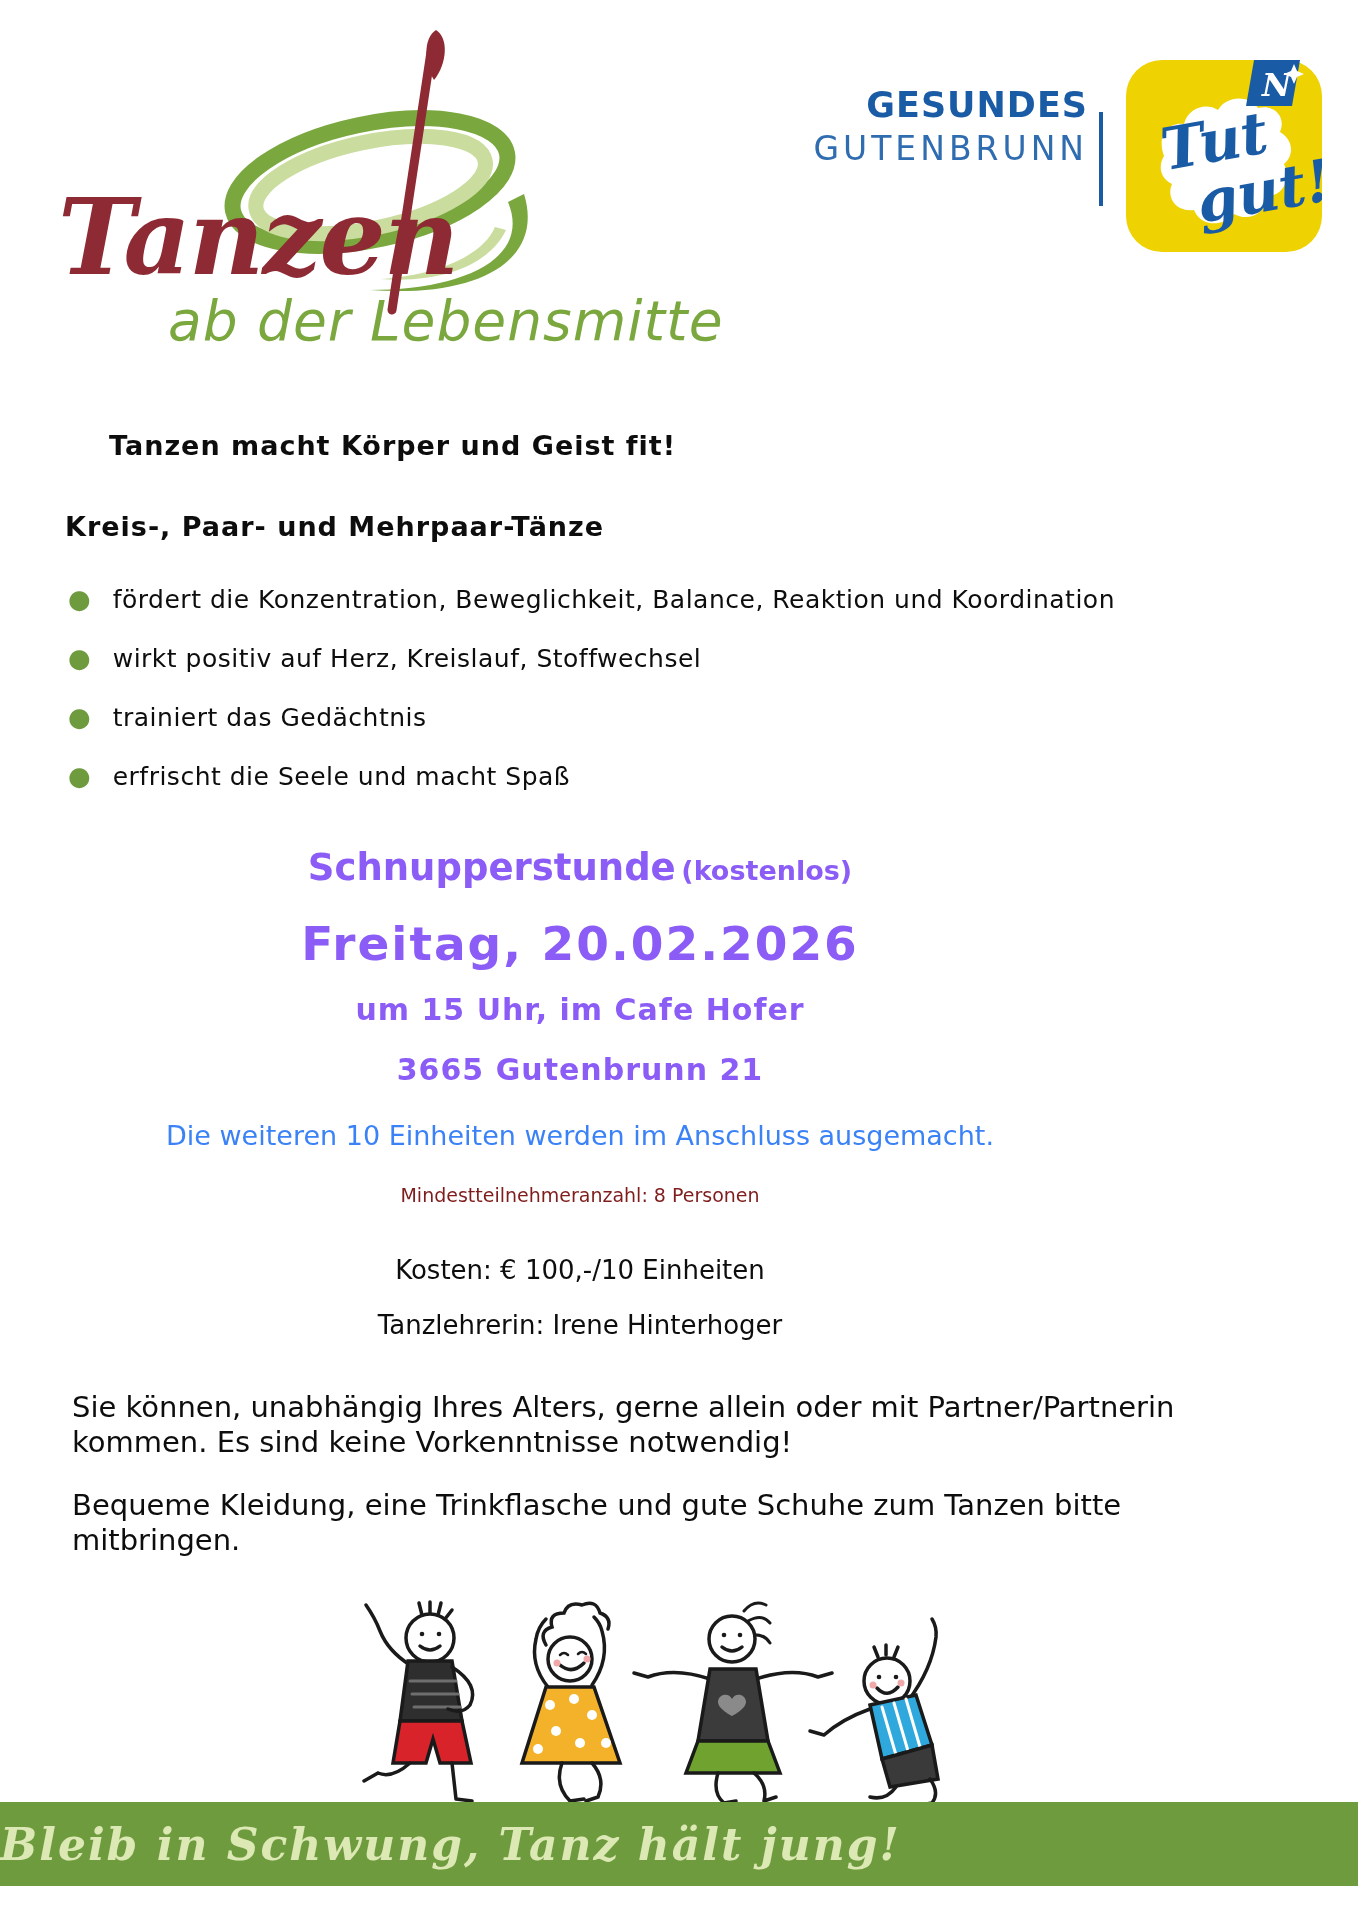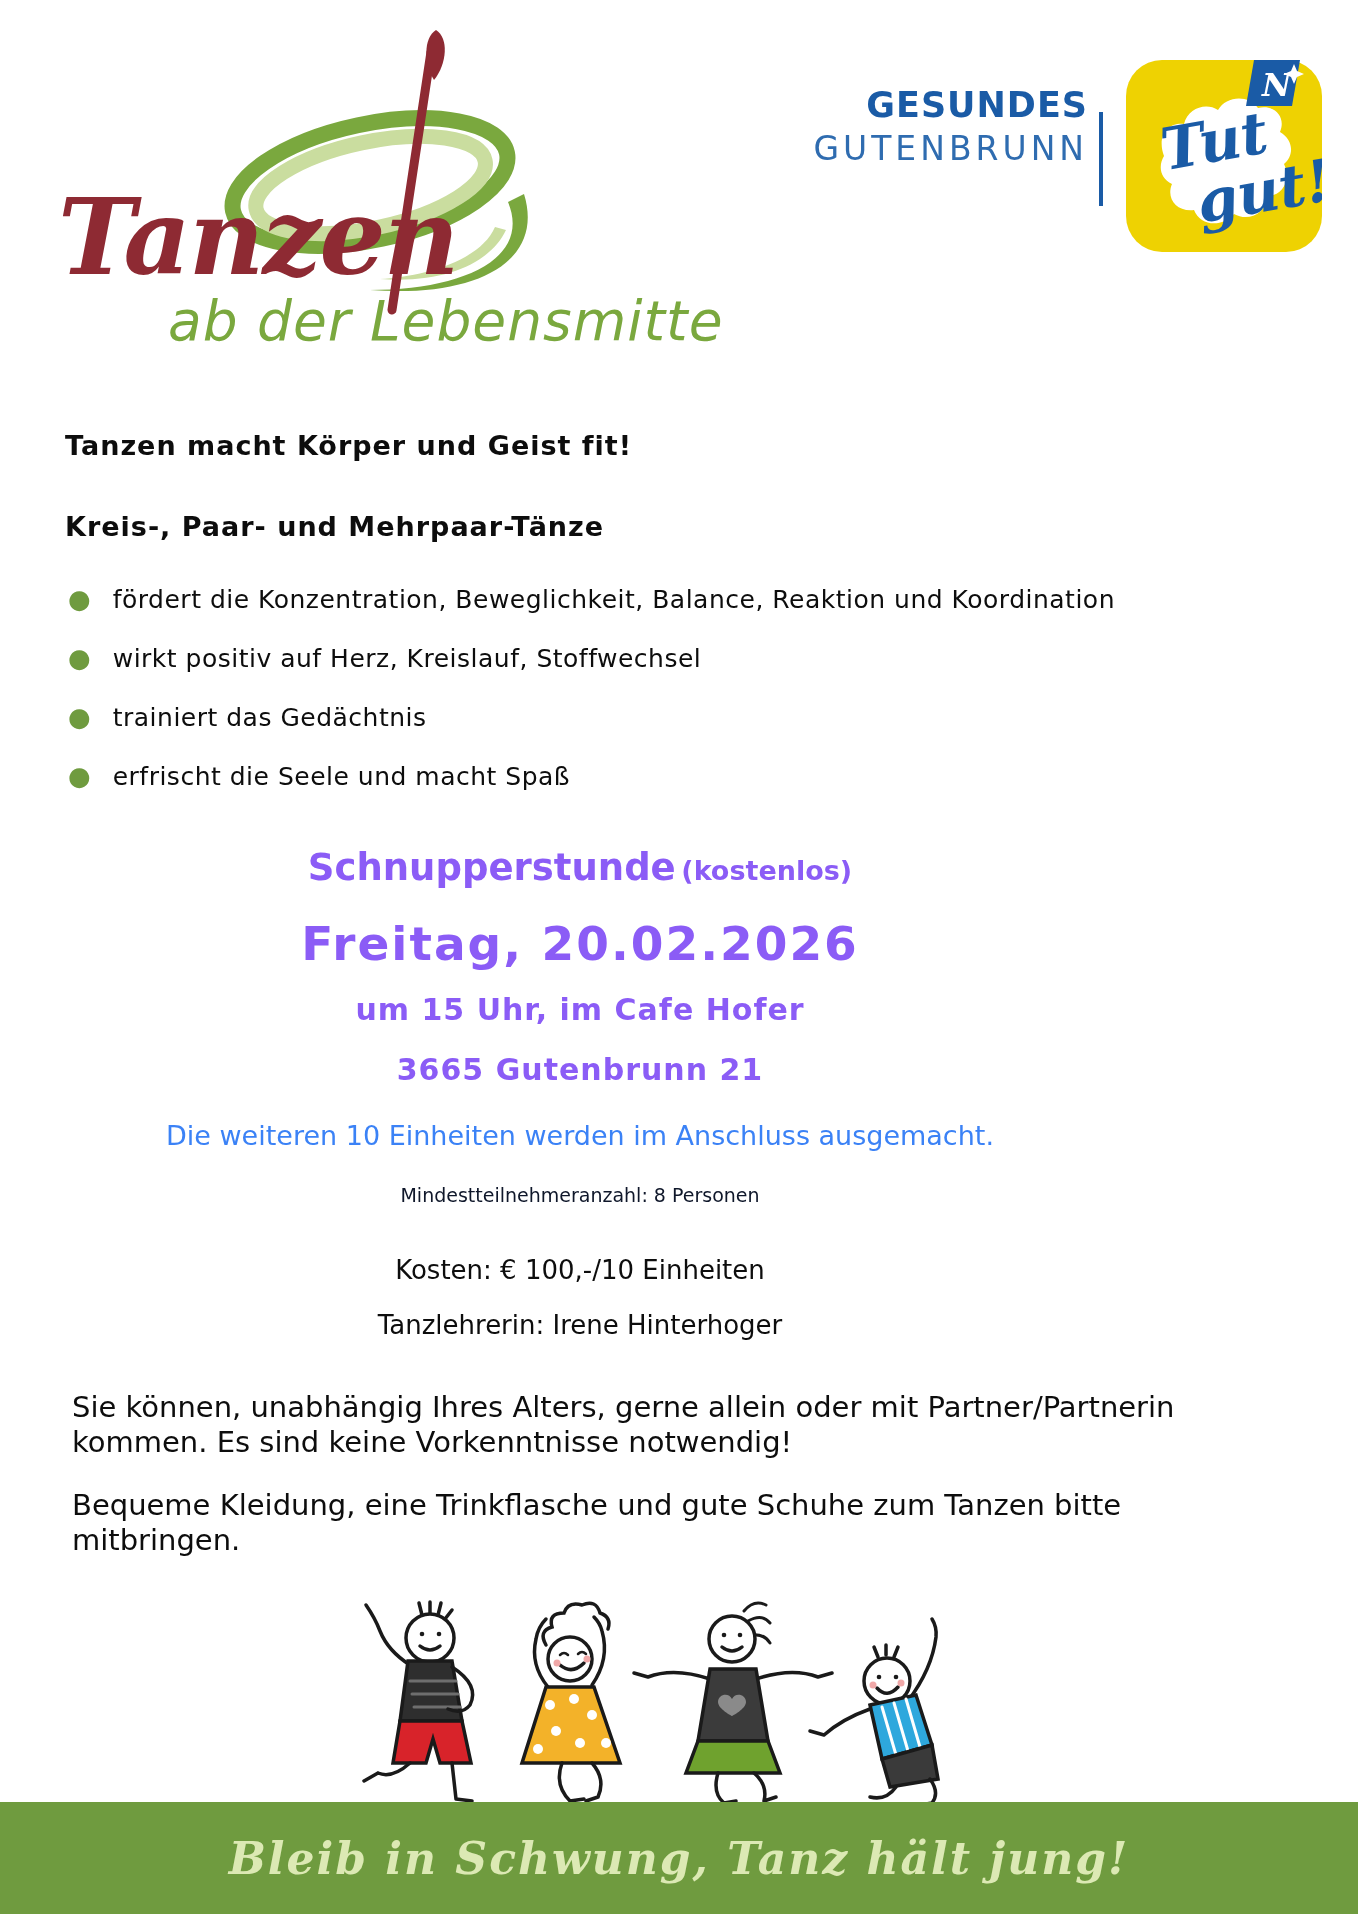--- a/index.html
+++ b/index.html
@@ -34,33 +34,33 @@
   
   .centerblock{left:0;width:1160px;text-align:center;}
   .green{color:#8b5cf6;}
   .ev-session{top:846px;font-weight:bold;}
   .ev-session .big{font-size:37px;}
   .ev-session .small{font-size:27px;}
   .ev-date{top:916px;font-size:47px;font-weight:bold;letter-spacing:2px;}
   .ev-time{top:992px;font-size:30px;font-weight:bold;letter-spacing:1px;}
   .ev-addr{top:1052px;font-size:30px;font-weight:bold;letter-spacing:1px;}
   .ev-follow{top:1120px;font-size:27px;color:#3b82f6;}
-  .ev-min{top:1184px;font-size:19px;color:#0f172a;}
+  .ev-min{top:1184px;font-size:19px;color:#7f1d1d;}
   .ev-cost{top:1255px;font-size:26px;color:#0d0d0d;}
   .ev-teacher{top:1310px;font-size:26px;color:#0d0d0d;}
 
   
   .para{left:72px;width:1240px;font-size:29px;line-height:1.2;color:#0d0d0d;}
   .para1{top:1390px;}
   .para2{top:1488px;}
 
   
   .footer{
-    left:0;top:1802px;width:1358px;height:112px;background:#6f9b3f;
-    display:flex;align-items:center;justify-content:center;
+    left:0;top:1802px;width:1358px;height:84px;background:#6f9b3f;
+    display:flex;align-items:center;
   }
   .footer-slogan{
     font-family:"DejaVu Serif",serif;font-style:italic;font-weight:bold;
     font-size:44px;color:#dce9b4;letter-spacing:2px;
   }
 </style>
 </head>
 <body>
 
 <div class="page">
@@ -96,21 +96,21 @@
       <path d="M128 0 L174 0 L166 46 L120 46 Z" fill="#1a5ba6"></path>
       <text x="136" y="36" font-family="DejaVu Serif, serif" font-style="italic" font-weight="bold" font-size="32" fill="#ffffff">N</text>
       <path d="M168 4 l3 7 7 3 -7 3 -3 7 -3 -7 -7 -3 7 -3 Z" fill="#ffffff"></path>
     </g>
     <g transform="rotate(-10 98 110)" fill="#1a5ba6" font-family="DejaVu Serif, serif" font-style="italic" font-weight="bold">
       <text x="40" y="100" font-size="58">Tut</text>
       <text x="66" y="158" font-size="58">gut!</text>
     </g>
   </svg>
 
-  <div class="abs h-intro" style="top:430px;">Tanzen macht Körper und Geist fit!</div>
+  <div class="abs h-intro" style="top:430px;margin-left:44px;">Tanzen macht Körper und Geist fit!</div>
   <div class="abs h-intro" style="top:511px;">Kreis-, Paar- und Mehrpaar-Tänze</div>
 
   <div class="bullet-row" style="top:585px;">
     <span class="bullet-dot">●</span>
     <span class="bullet-text">fördert die Konzentration, Beweglichkeit, Balance, Reaktion und Koordination</span>
   </div>
   <div class="bullet-row" style="top:644px;">
     <span class="bullet-dot">●</span>
     <span class="bullet-text">wirkt positiv auf Herz, Kreislauf, Stoffwechsel</span>
   </div>

